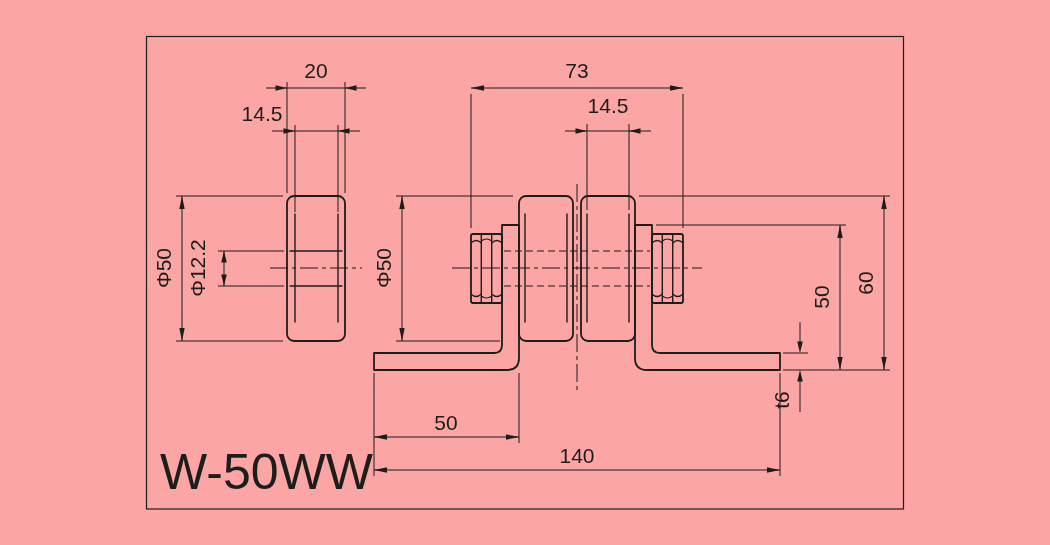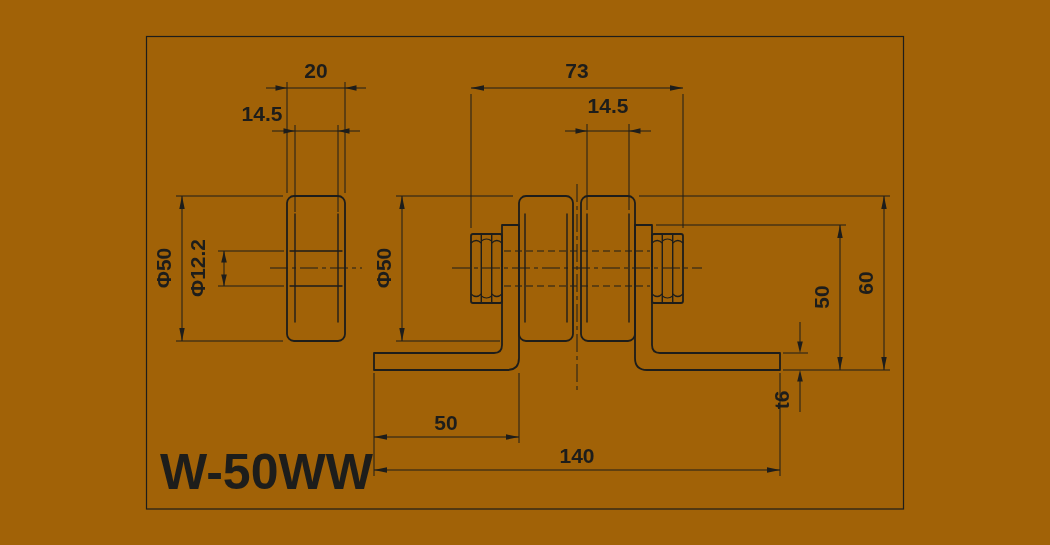--- a/index.html
+++ b/index.html
@@ -1,16 +1,16 @@
 <!DOCTYPE html>
 <html><head>
 <meta charset="utf-8">
 <style>
   html,body{margin:0;padding:0;background:#ffffff;}
-  .stage{width:1050px;height:545px;position:relative;background:#a16207;font-weight:bold;}
+  .stage{width:1050px;height:545px;position:relative;background:#fca5a5;}
   svg{display:block;}
   svg text{font-family:"Liberation Sans",sans-serif;fill:#1d1d1b;}
   .obj{stroke:#1d1d1b;stroke-width:1.8;fill:none;stroke-linejoin:round;stroke-linecap:round;}
   .obj2{stroke:#1d1d1b;stroke-width:1.4;fill:none;stroke-linecap:round;}
   .thin{stroke:#1d1d1b;stroke-width:1.2;fill:none;}
   .dim{stroke:#1d1d1b;stroke-width:1;fill:none;}
   .cl{stroke:#1d1d1b;stroke-width:1;fill:none;stroke-dasharray:18 4 4 4;}
   .hid{stroke:#1d1d1b;stroke-width:1.1;fill:none;stroke-dasharray:7 4;}
   .arr{fill:#1d1d1b;stroke:none;}
   .dimtxt{font-size:21px;text-anchor:middle;}

